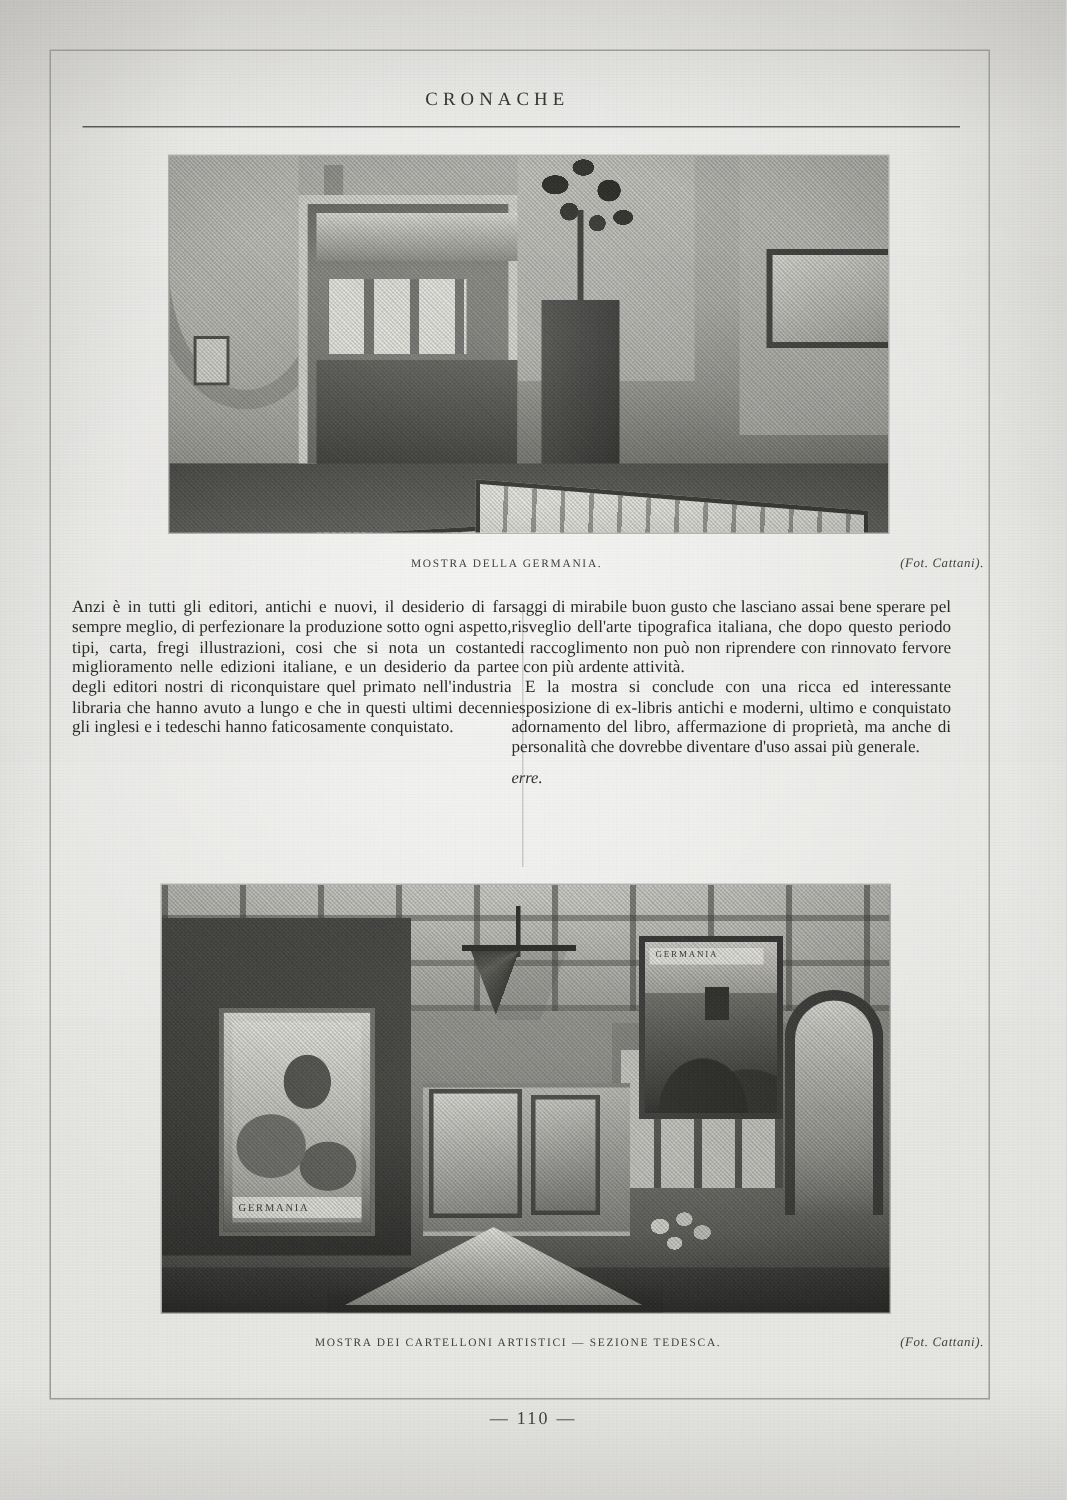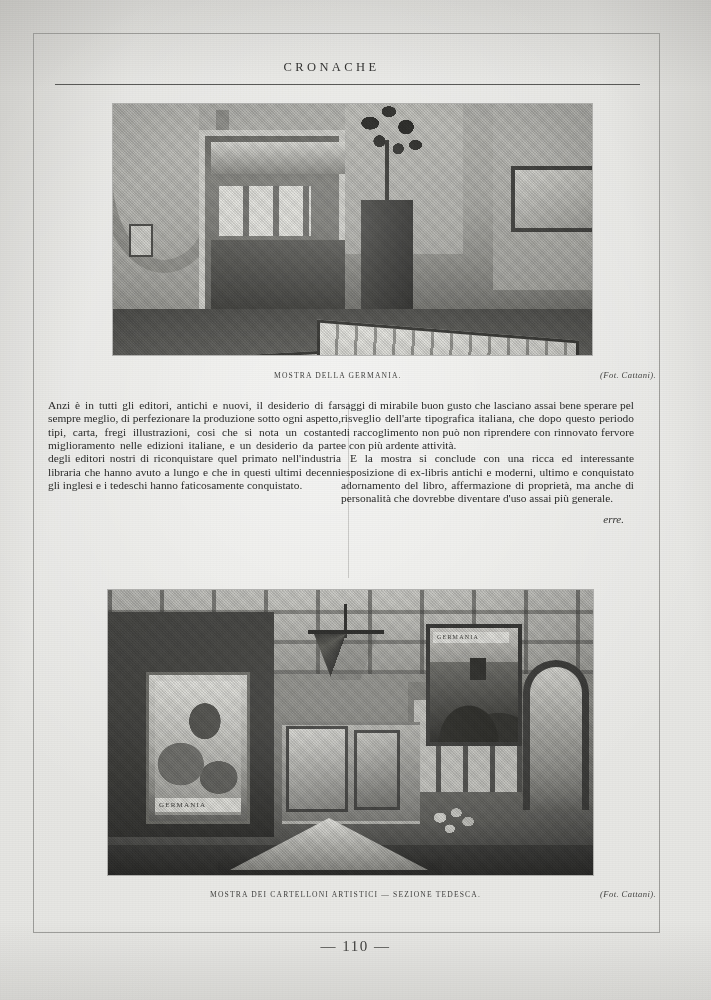--- a/index.html
+++ b/index.html
@@ -267,36 +267,36 @@
     position: absolute;
     left: 348px;
     top: 402px;
     width: 1px;
     height: 176px;
     background: rgba(110,110,106,0.30);
   }
   #col-right { }
   .signature {
     display: block;
-    text-align: right;
+    text-align: left;
     font-style: italic;
     font-size: 11px;
     margin-top: 7px;
     padding-right: 10px;
     color: #2a2a29;
   }
 
   
   #folio {
     position: absolute;
     left: 0;
     top: 938px;
     width: 711px;
     text-align: center;
-    font-size: 15px;
+    font-size: 12px;
     letter-spacing: 1.5px;
     color: #3b3b39;
   }
 </style>
 </head>
 <body>
 
 <div id="page">
 
   <div id="paper-tone"></div>

